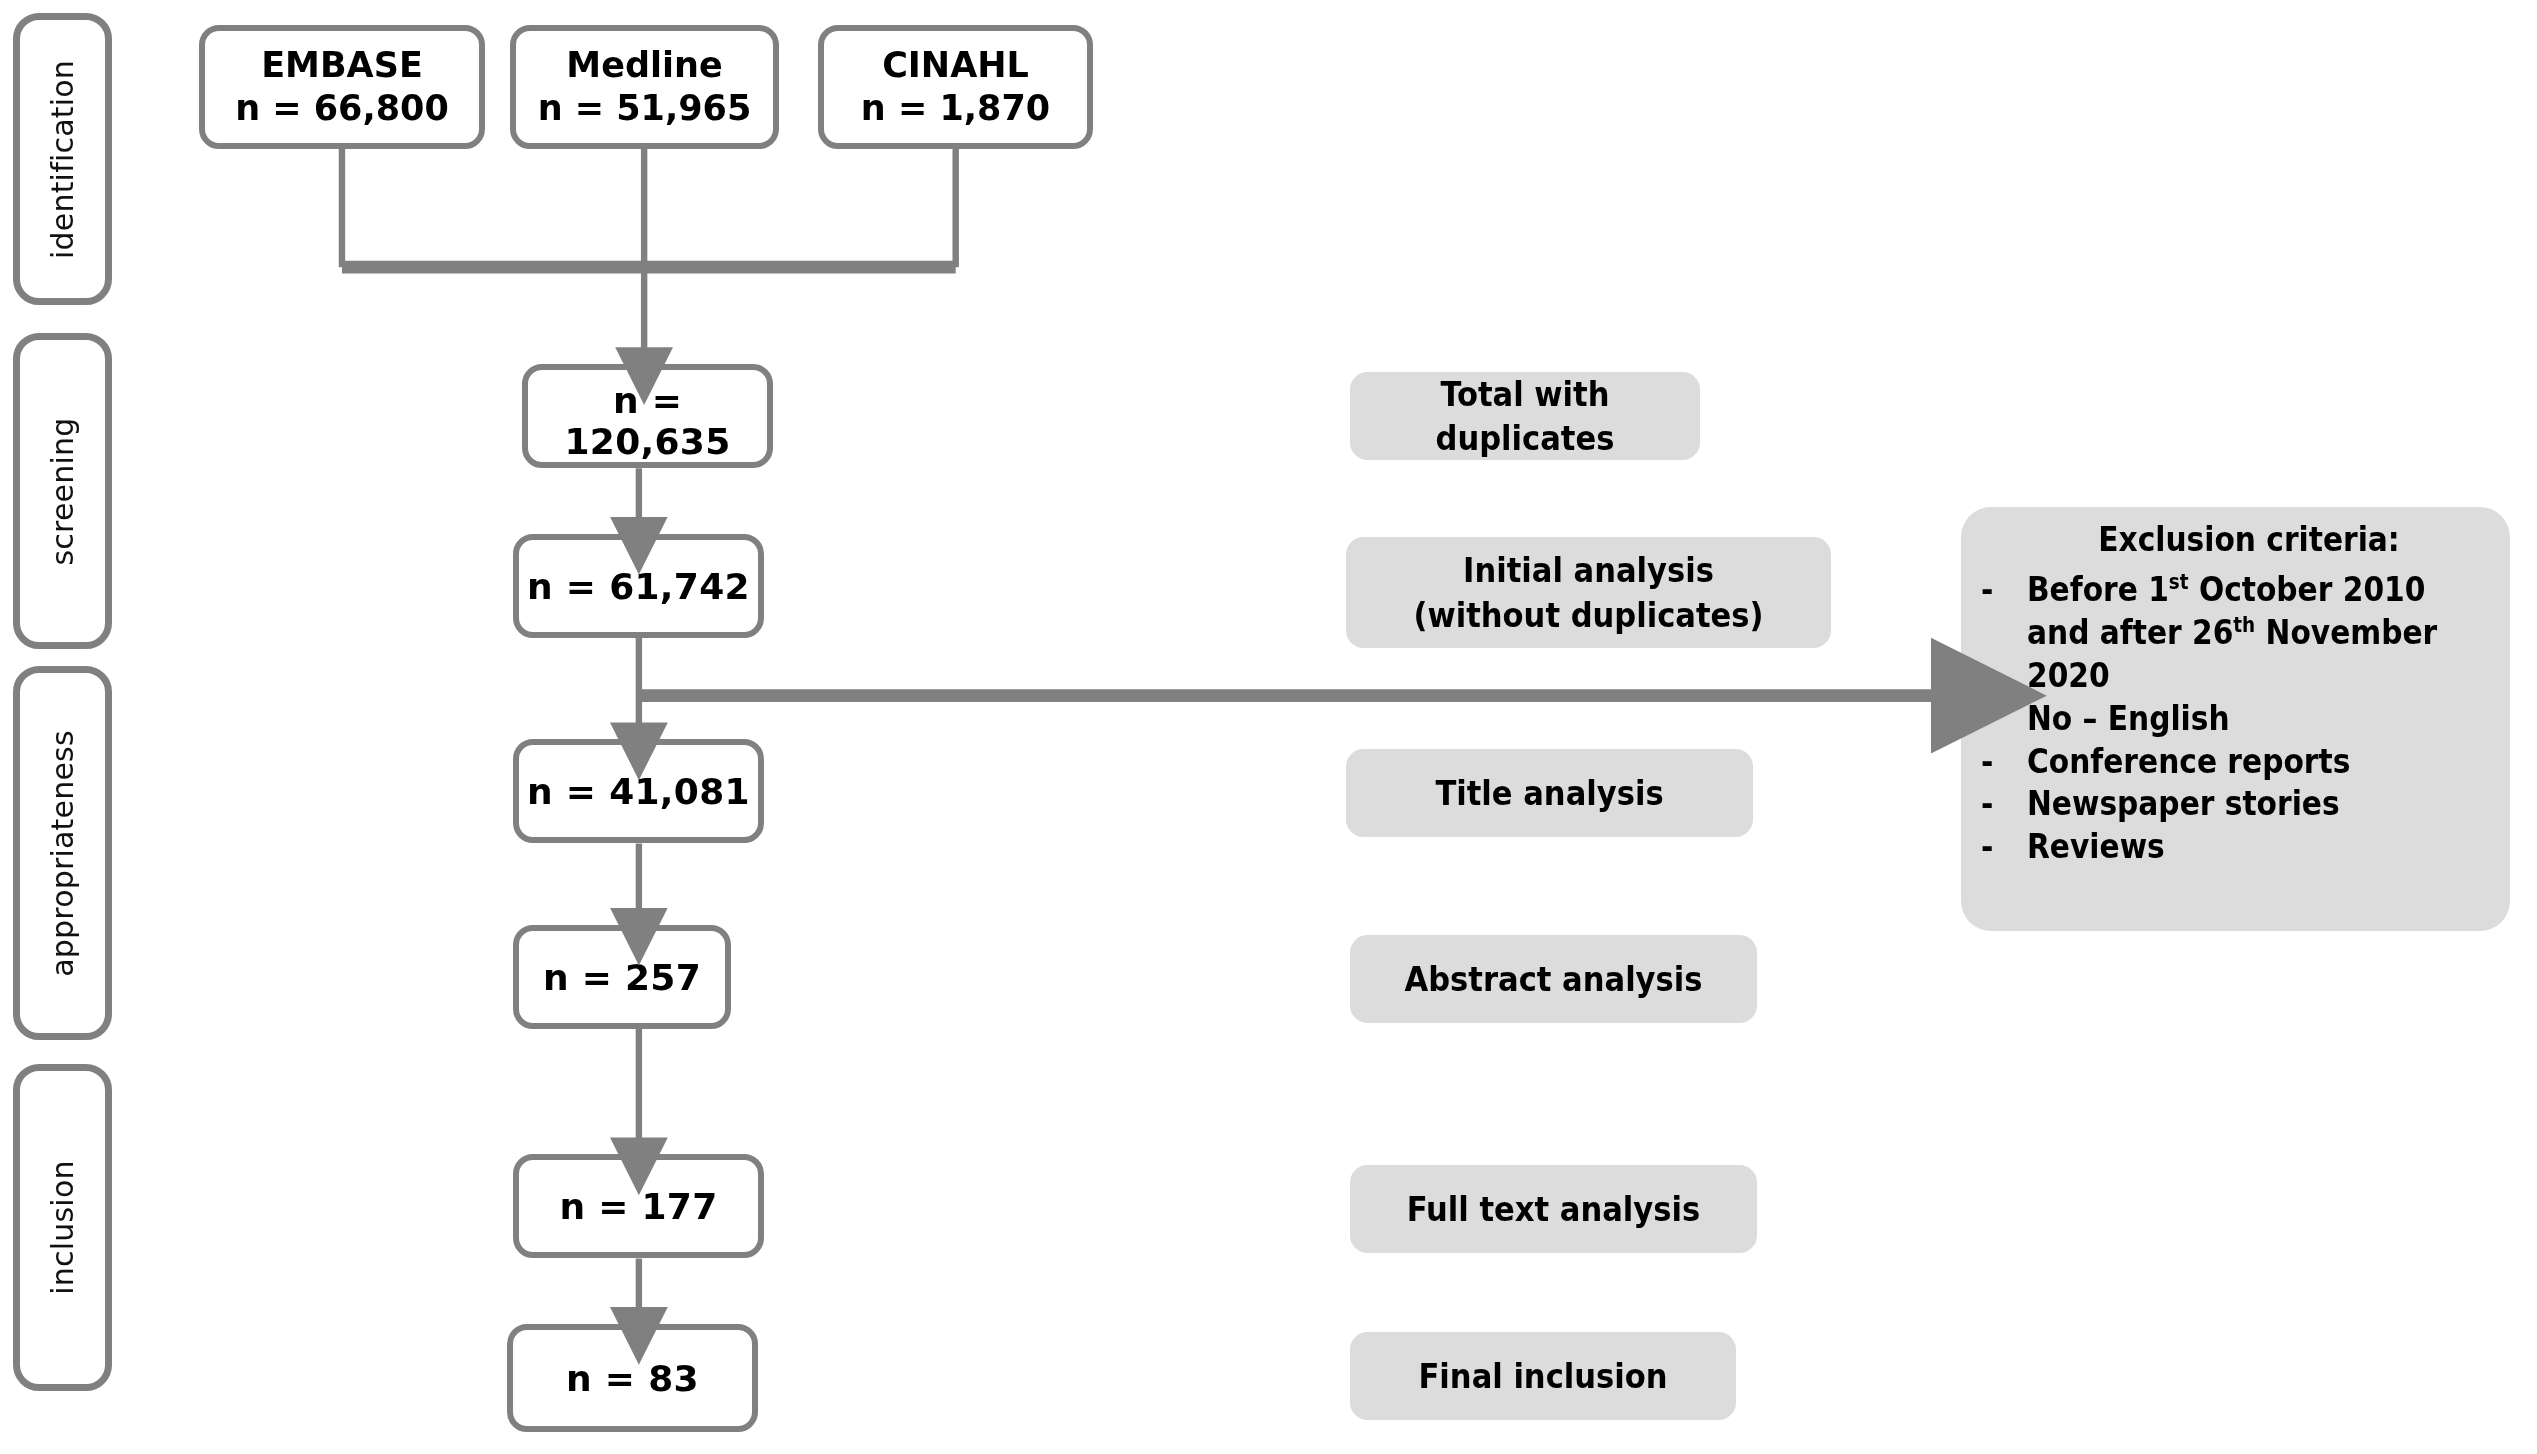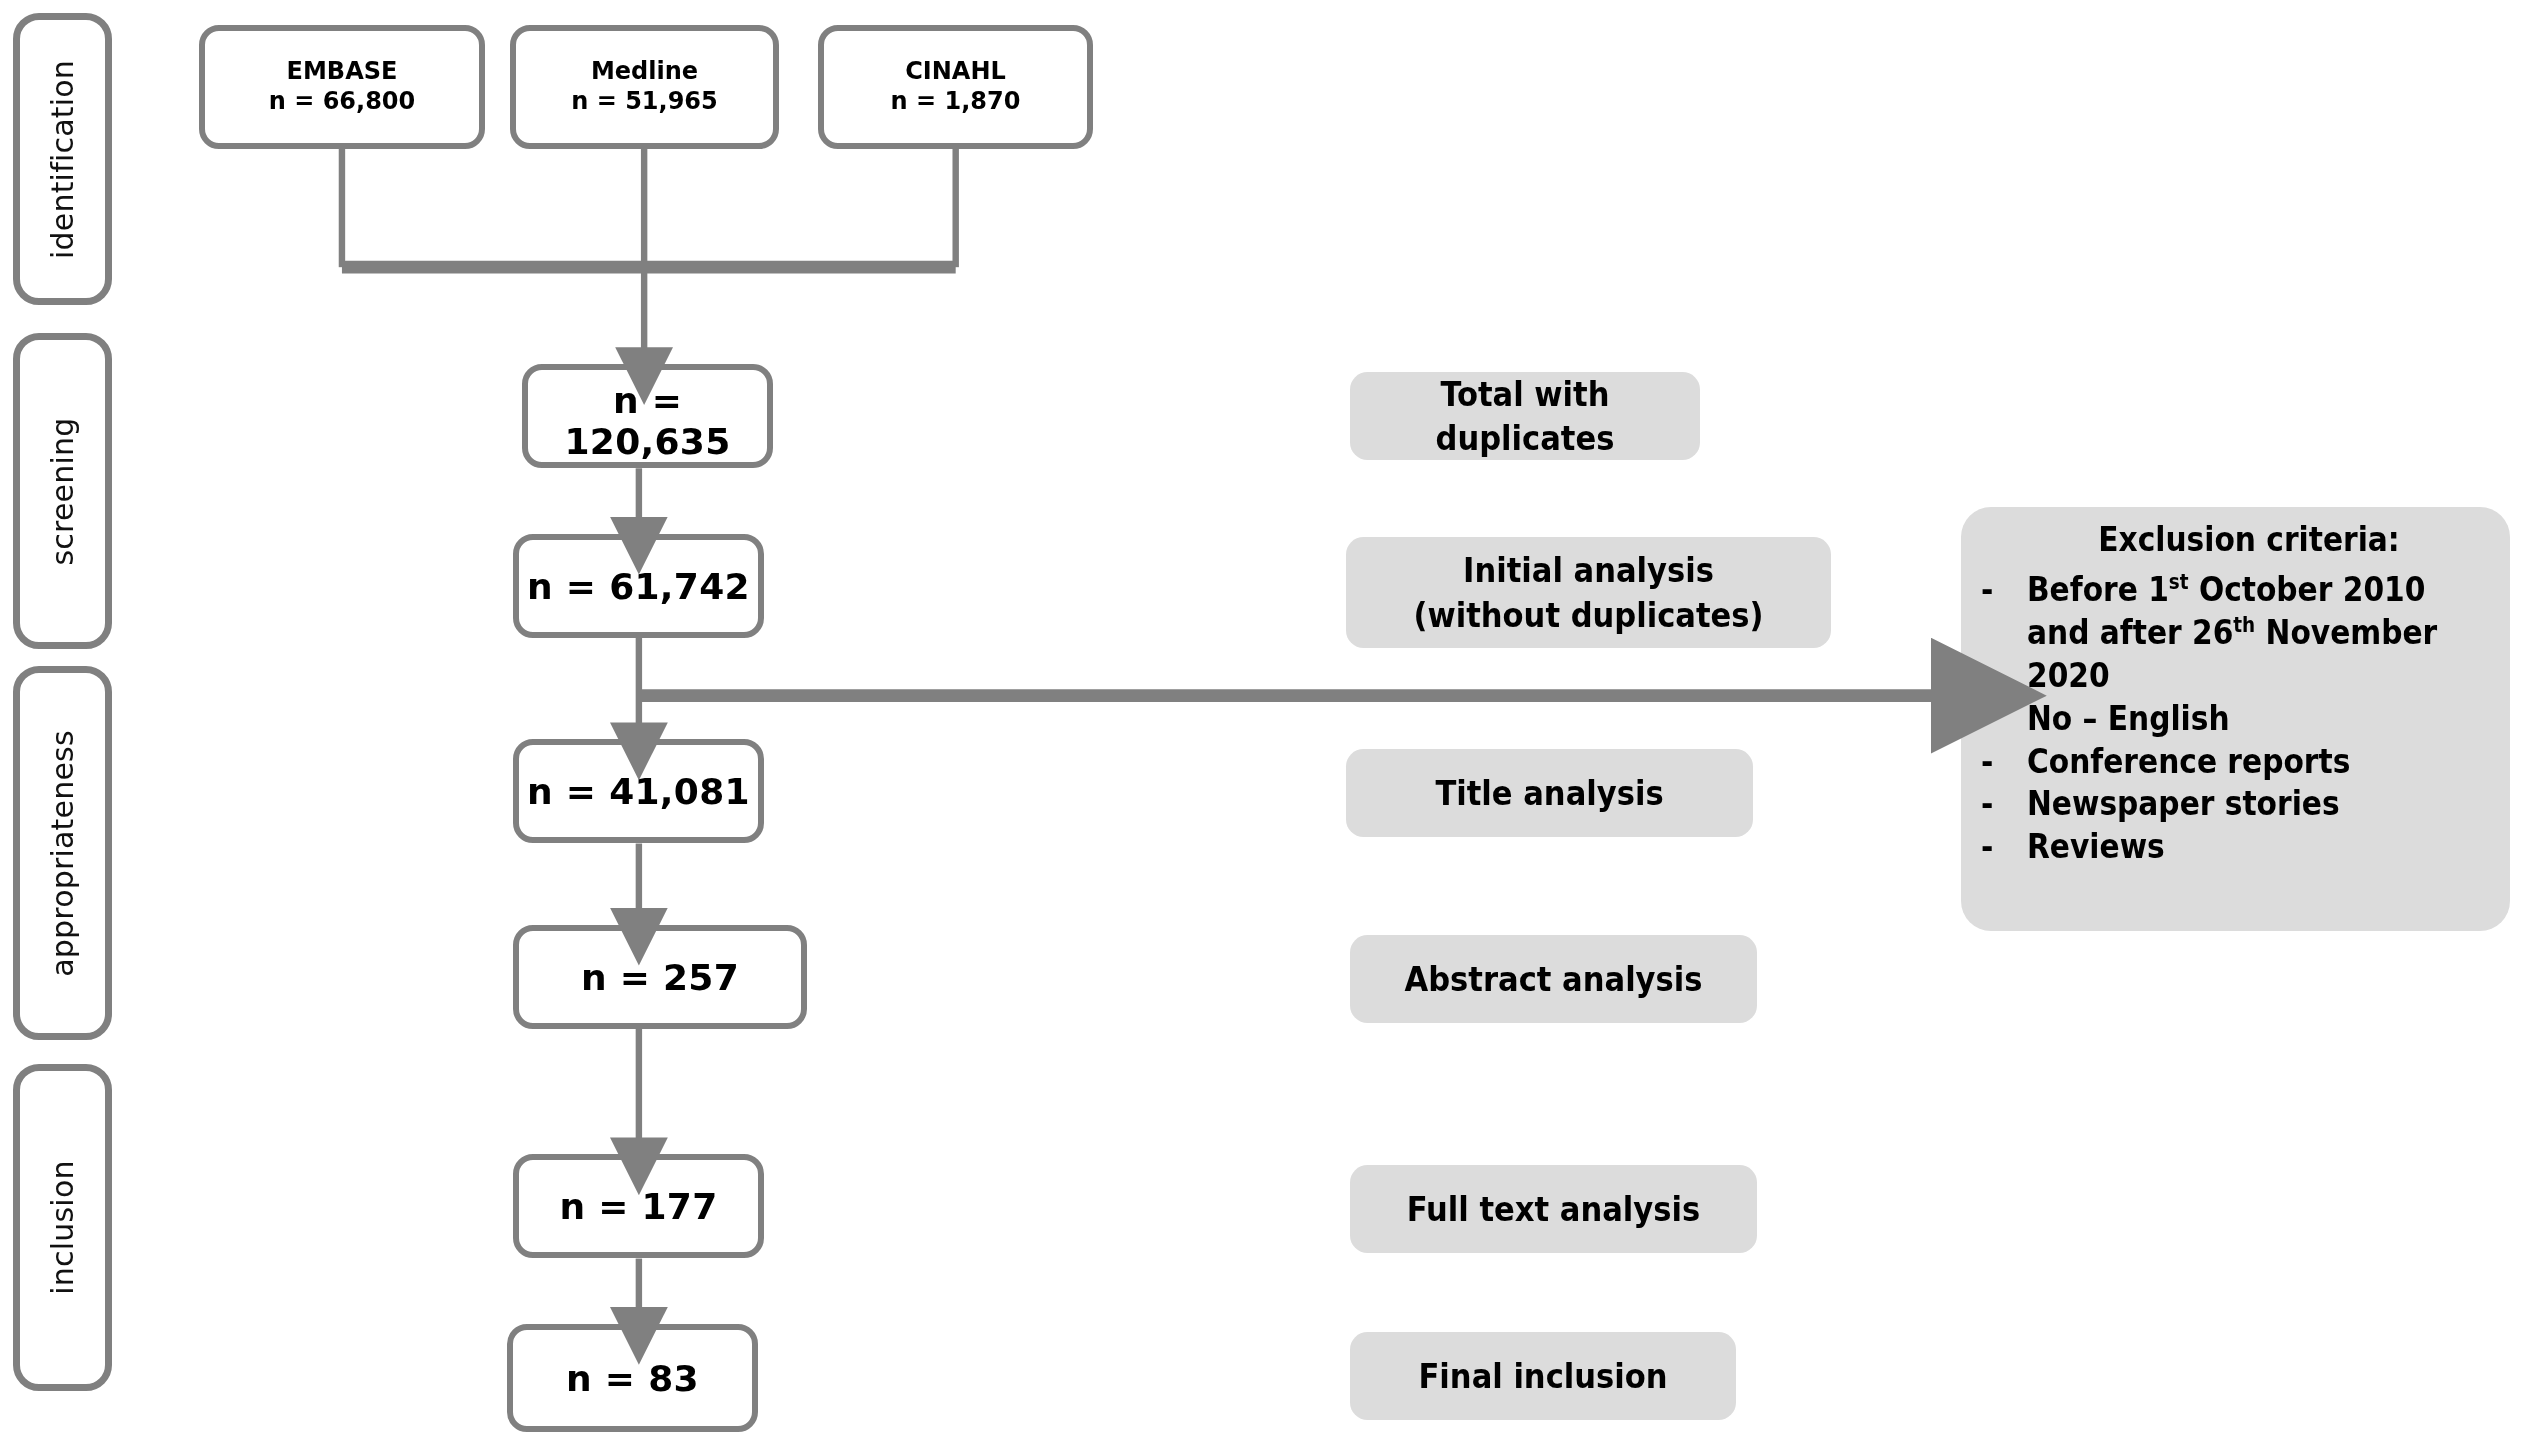--- a/index.html
+++ b/index.html
@@ -41,21 +41,21 @@
     letter-spacing:0.2px;
     color:#111;
     font-family:"DejaVu Sans", sans-serif;
   }
 
   
   .srcbox{
     flex-direction:column;
     line-height:1.22;
     font-weight:bold;
-    font-size:24px;
+    font-size:35px;
     font-family:"DejaVu Sans", sans-serif;
     padding:0 8.2px;
   }
   .srcbox .l1{display:block;}
   .srcbox .l2{display:block;}
 
   .countbox{
     font-weight:bold;
     font-size:36px;
     font-family:"DejaVu Sans", sans-serif;
@@ -171,21 +171,21 @@
   </div>
 
   <div class="obox countbox" style="left:513px; top:534px; width:251px; height:104px;">
     <span>n = 61,742</span>
   </div>
 
   <div class="obox countbox" style="left:513px; top:739px; width:251px; height:104px;">
     <span>n = 41,081</span>
   </div>
 
-  <div class="obox countbox" style="left:513px; top:925px; width:294px; height:104px;">
+  <div class="obox countbox" style="left:513px; top:925px; width:218px; height:104px;">
     <span>n = 257</span>
   </div>
 
   <div class="obox countbox" style="left:513px; top:1154px; width:251px; height:104px;">
     <span>n = 177</span>
   </div>
 
   <div class="obox countbox" style="left:507px; top:1324px; width:251px; height:108px;">
     <span>n = 83</span>
   </div>

